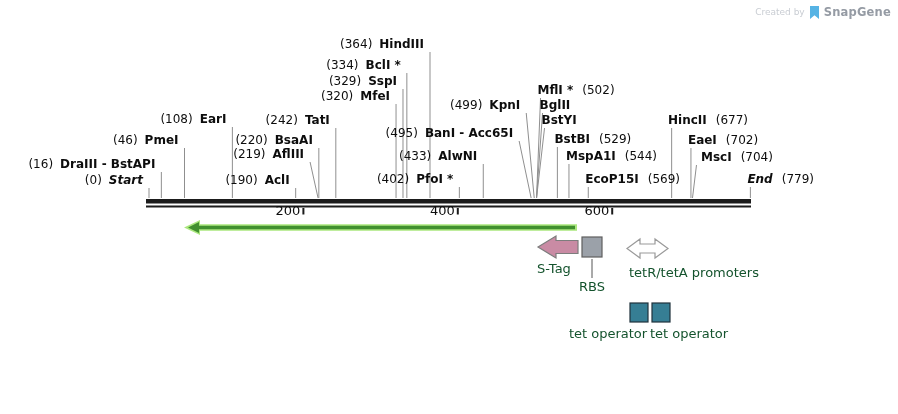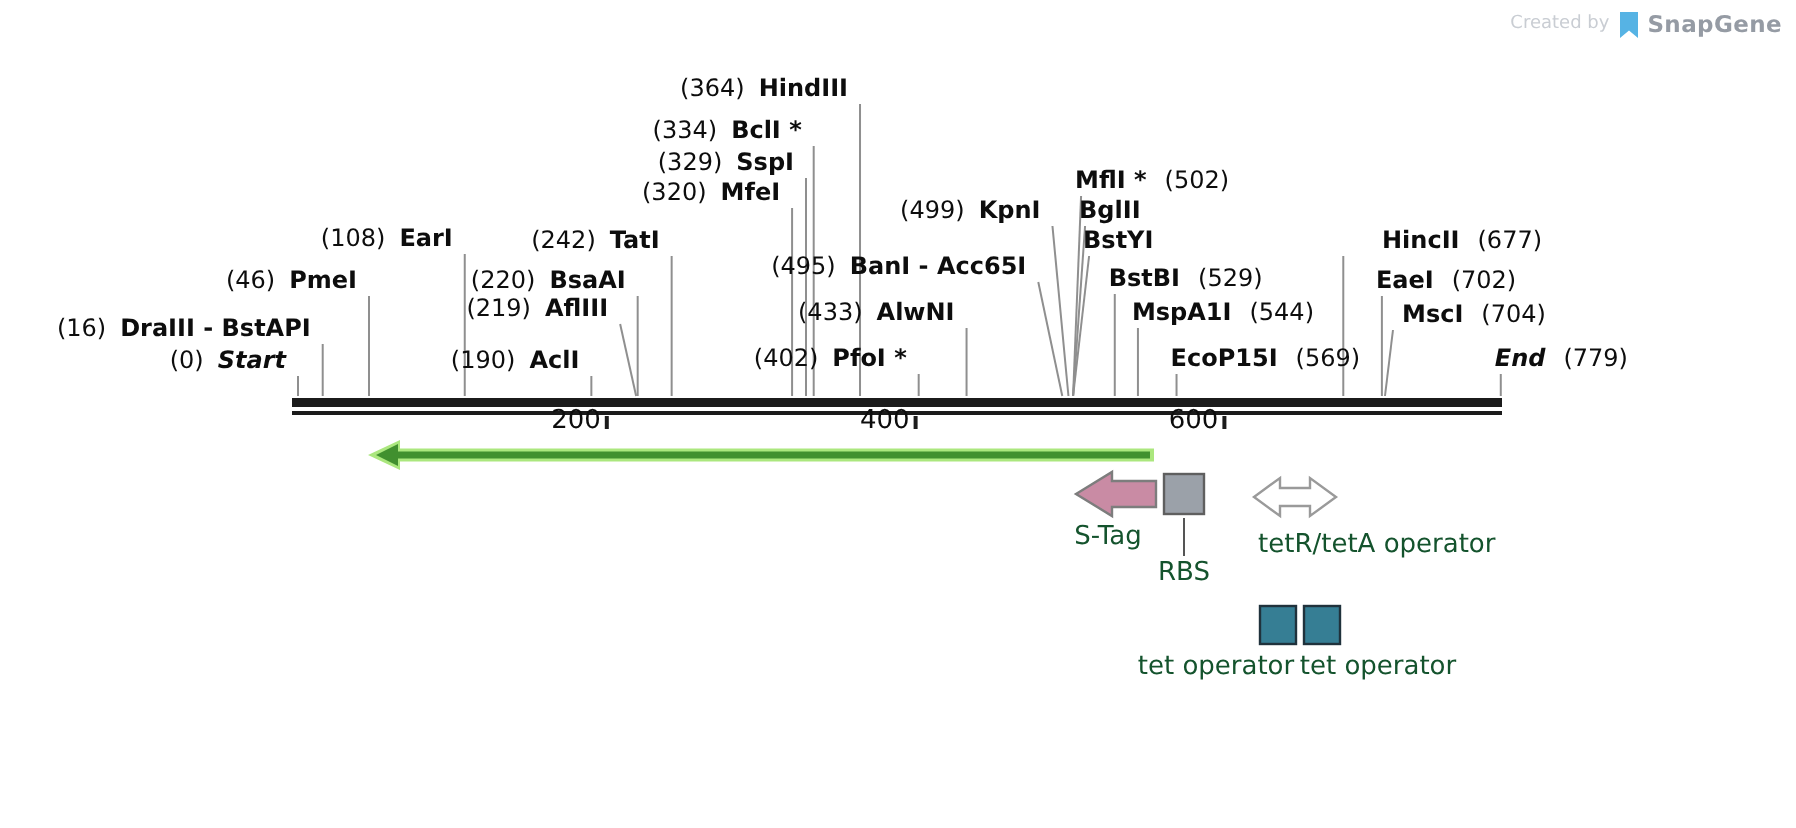--- a/index.html
+++ b/index.html
@@ -77,21 +77,21 @@
         <line x1="592" y1="259" x2="592" y2="278" stroke="#555" stroke-width="1"></line>
         <polygon points="627,248.5 640,239 640,244 655,244 655,239 668,248.5 655,258 655,253 640,253 640,258" fill="#ffffff" stroke="#9a9a9a" stroke-width="1.2"></polygon>
         <rect x="630" y="303" width="18" height="19" fill="#367e94" stroke="#20323c" stroke-width="1.2"></rect>
         <rect x="652" y="303" width="18" height="19" fill="#367e94" stroke="#20323c" stroke-width="1.2"></rect>
       </svg>
       <div class="tick-label" style="right: 597.6px; top: 204px; margin-left: 28px;">200</div>
       <div class="tick-label" style="right: 443.2px; top: 204px; margin-left: 39px;">400</div>
       <div class="tick-label" style="right: 288.8px; top: 204px;">600</div>
       <div class="feat-label centered" style="left: 494px; width: 120px; top: 261px;">S-Tag</div>
       <div class="feat-label centered" style="left: 532px; width: 120px; top: 279px;">RBS</div>
-      <div class="feat-label" style="left: 629px; top: 265px;">tetR/tetA operator</div>
+      <div class="feat-label" style="left: 629px; top: 265px;">tetR/tetA promoters</div>
       <div class="feat-label centered" style="left: 548px; width: 120px; top: 326px;">tet operator</div>
       <div class="feat-label centered" style="left: 629px; width: 120px; top: 326px;">tet operator</div>
       <div class="enzyme-label side-left" style="top: 173px; right: 755px;"><span class="pos">(0)</span><span class="nm it">Start</span></div>
       <div class="enzyme-label side-left" style="top: 157px; right: 742.648px;"><span class="pos">(16)</span><span class="nm">DraIII - BstAPI</span></div>
       <div class="enzyme-label side-left" style="top: 133px; right: 719.488px;"><span class="pos">(46)</span><span class="nm">PmeI</span></div>
       <div class="enzyme-label side-left" style="top: 112px; right: 671.624px;"><span class="pos">(108)</span><span class="nm">EarI</span></div>
       <div class="enzyme-label side-left" style="top: 173px; right: 608.32px;"><span class="pos">(190)</span><span class="nm">AclI</span></div>
       <div class="enzyme-label side-left" style="top: 147px; right: 593.932px;"><span class="pos">(219)</span><span class="nm">AflIII</span></div>
       <div class="enzyme-label side-left" style="top: 133px; right: 585.16px;"><span class="pos">(220)</span><span class="nm">BsaAI</span></div>
       <div class="enzyme-label side-left" style="top: 113px; right: 568.176px;"><span class="pos">(242)</span><span class="nm">TatI</span></div>
@@ -102,20 +102,20 @@
       <div class="enzyme-label side-left" style="top: 172px; right: 444.656px;"><span class="pos">(402)</span><span class="nm">PfoI *</span></div>
       <div class="enzyme-label side-left" style="top: 149px; right: 420.724px;"><span class="pos">(433)</span><span class="nm">AlwNI</span></div>
       <div class="enzyme-label side-left" style="top: 126px; right: 384.86px;"><span class="pos">(495)</span><span class="nm">BanI - Acc65I</span></div>
       <div class="enzyme-label side-left" style="top: 98px; right: 377.772px;"><span class="pos">(499)</span><span class="nm">KpnI</span></div>
       <div class="enzyme-label side-right" style="top: 83px; left: 537.544px;"><span class="nm">MflI *</span><span class="pos">(502)</span></div>
       <div class="enzyme-label side-right" style="top: 98px; left: 539.544px;"><span class="nm">BglII</span></div>
       <div class="enzyme-label side-right" style="top: 113px; left: 541.544px;"><span class="nm">BstYI</span></div>
       <div class="enzyme-label side-right" style="top: 132px; left: 554.388px;"><span class="nm">BstBI</span><span class="pos">(529)</span></div>
       <div class="enzyme-label side-right" style="top: 149px; left: 565.968px;"><span class="nm">MspA1I</span><span class="pos">(544)</span></div>
       <div class="enzyme-label side-right" style="top: 172px; left: 585.268px;"><span class="nm">EcoP15I</span><span class="pos">(569)</span></div>
-      <div class="enzyme-label side-right" style="top: 113px; left: 691px;"><span class="nm">HincII</span><span class="pos">(677)</span></div>
+      <div class="enzyme-label side-right" style="top: 113px; left: 668px;"><span class="nm">HincII</span><span class="pos">(677)</span></div>
       <div class="enzyme-label side-right" style="top: 133px; left: 687.944px;"><span class="nm">EaeI</span><span class="pos">(702)</span></div>
       <div class="enzyme-label side-right" style="top: 150px; left: 685px; margin-left: 16px;"><span class="nm">MscI</span><span class="pos">(704)</span></div>
       <div class="enzyme-label side-right" style="top: 172px; left: 747.388px;"><span class="nm it">End</span><span class="pos">(779)</span></div>
     </div>
 
 
 </div>
 
 </body></html>

